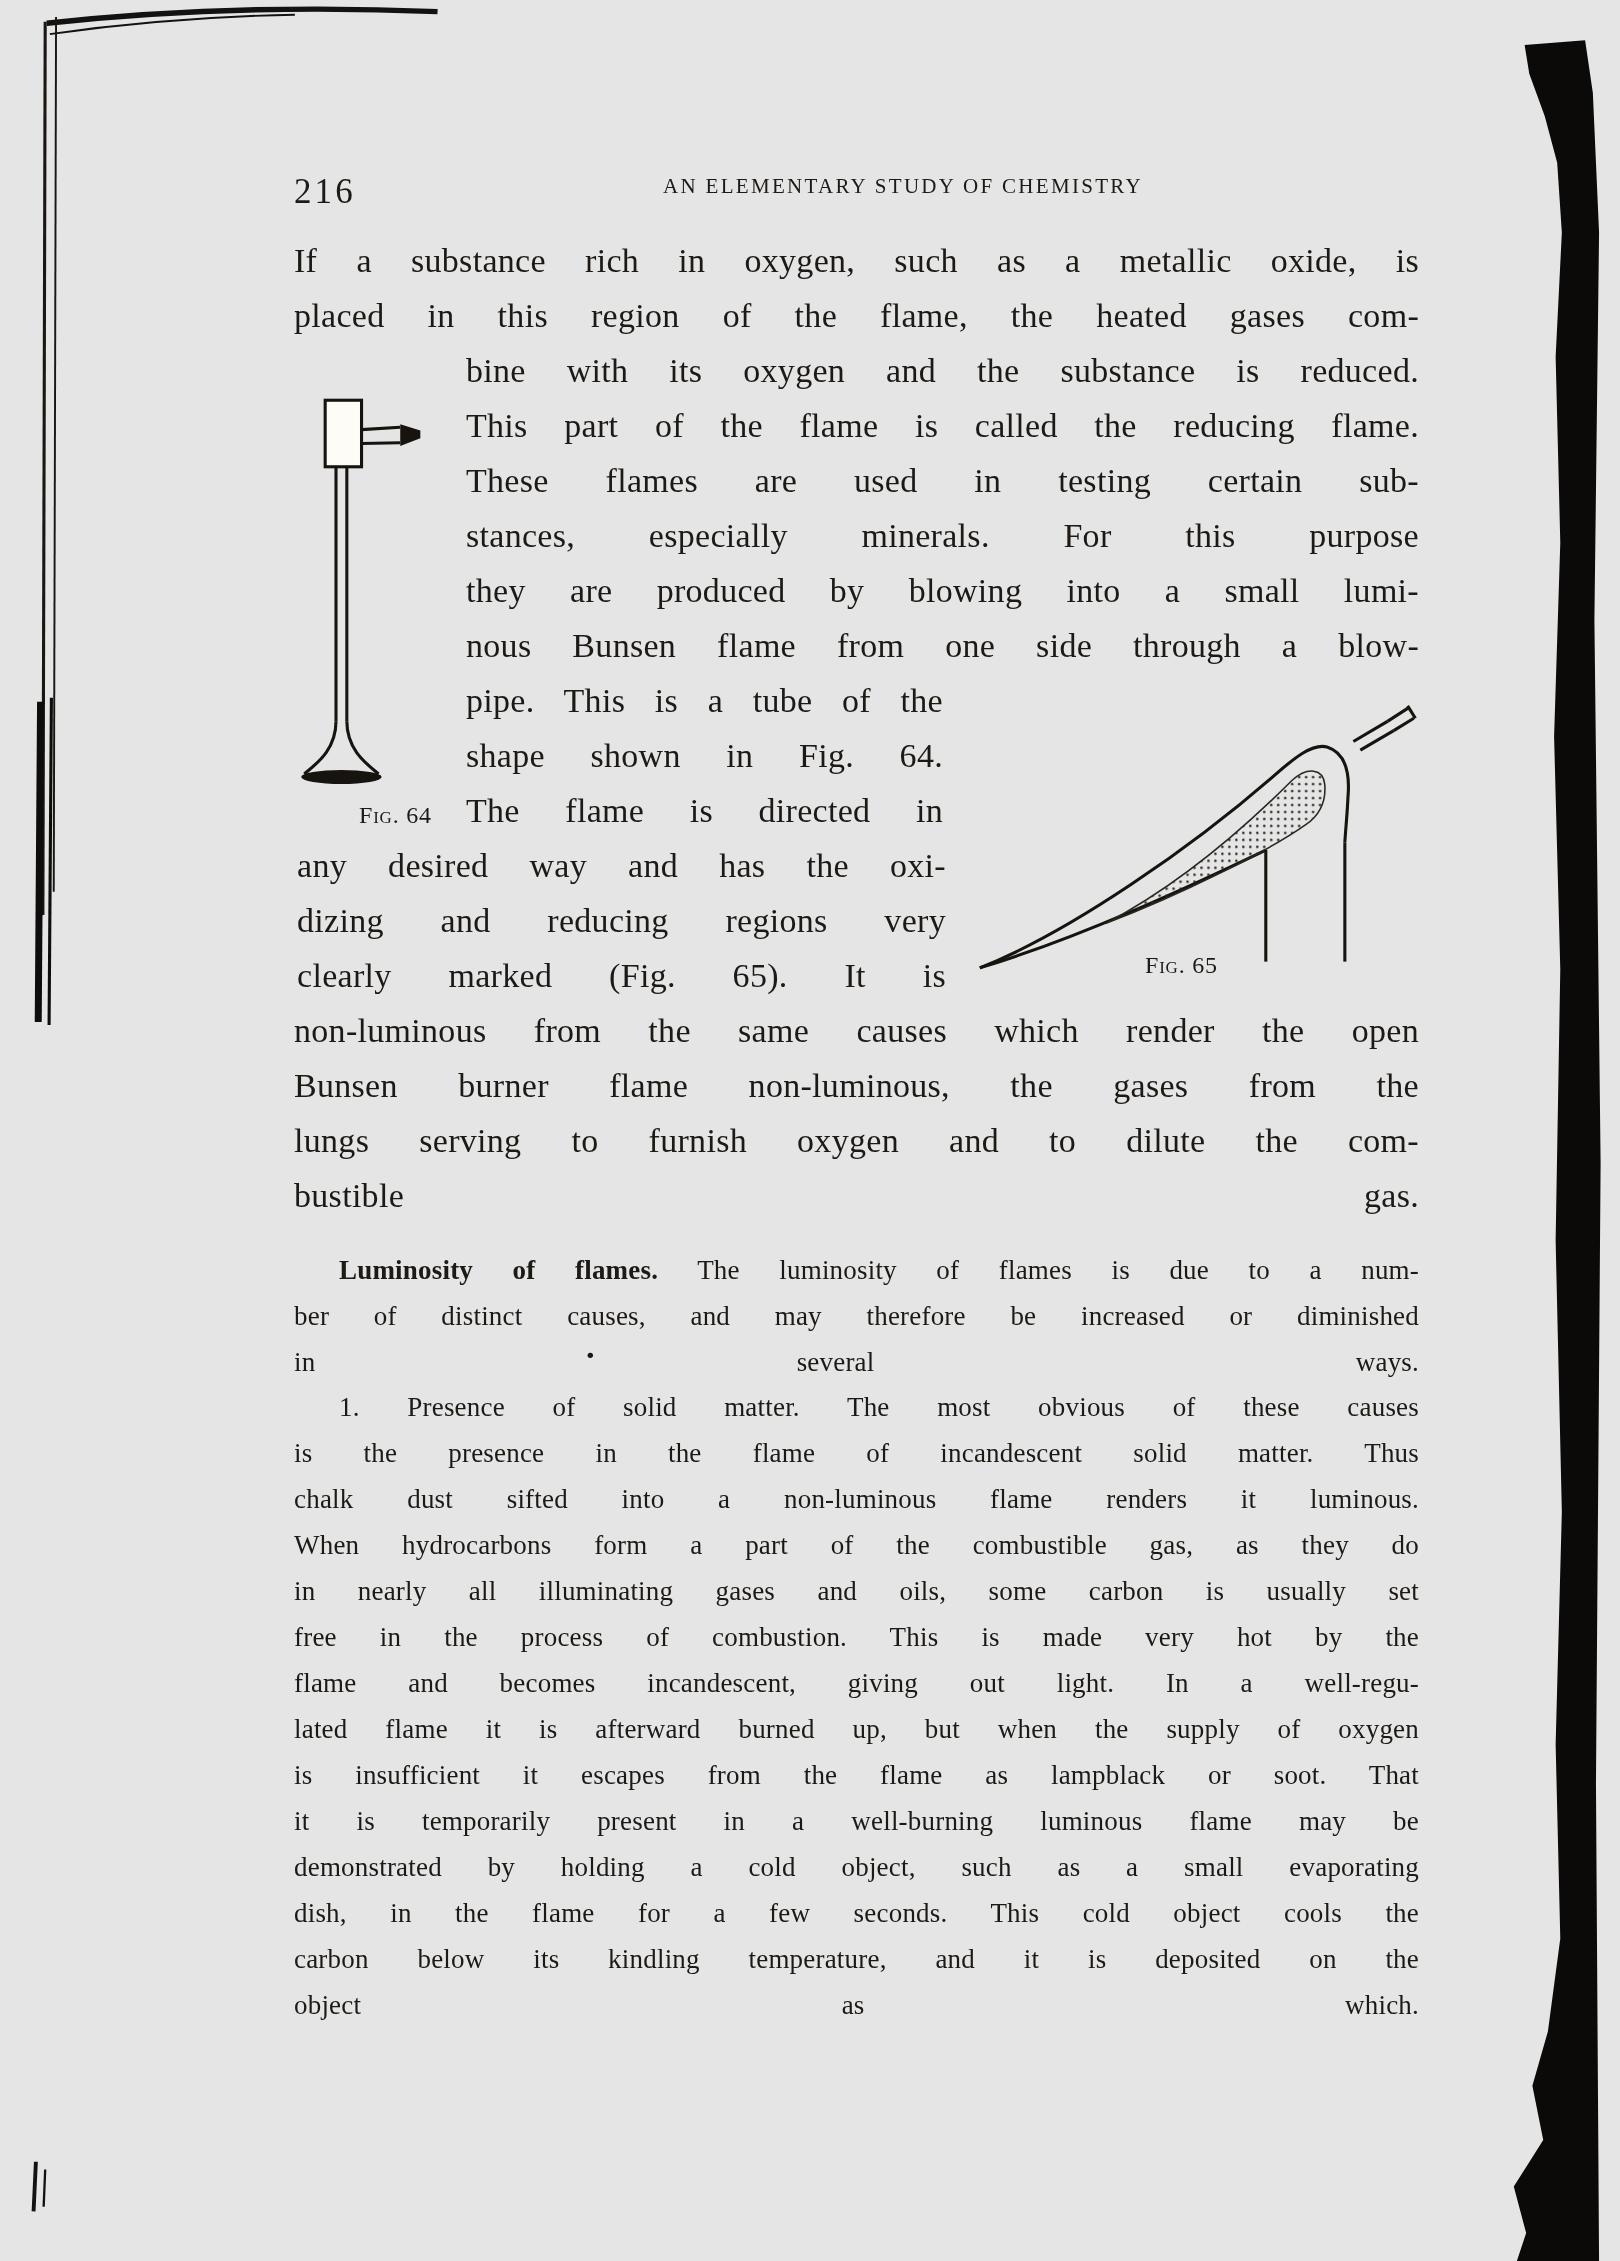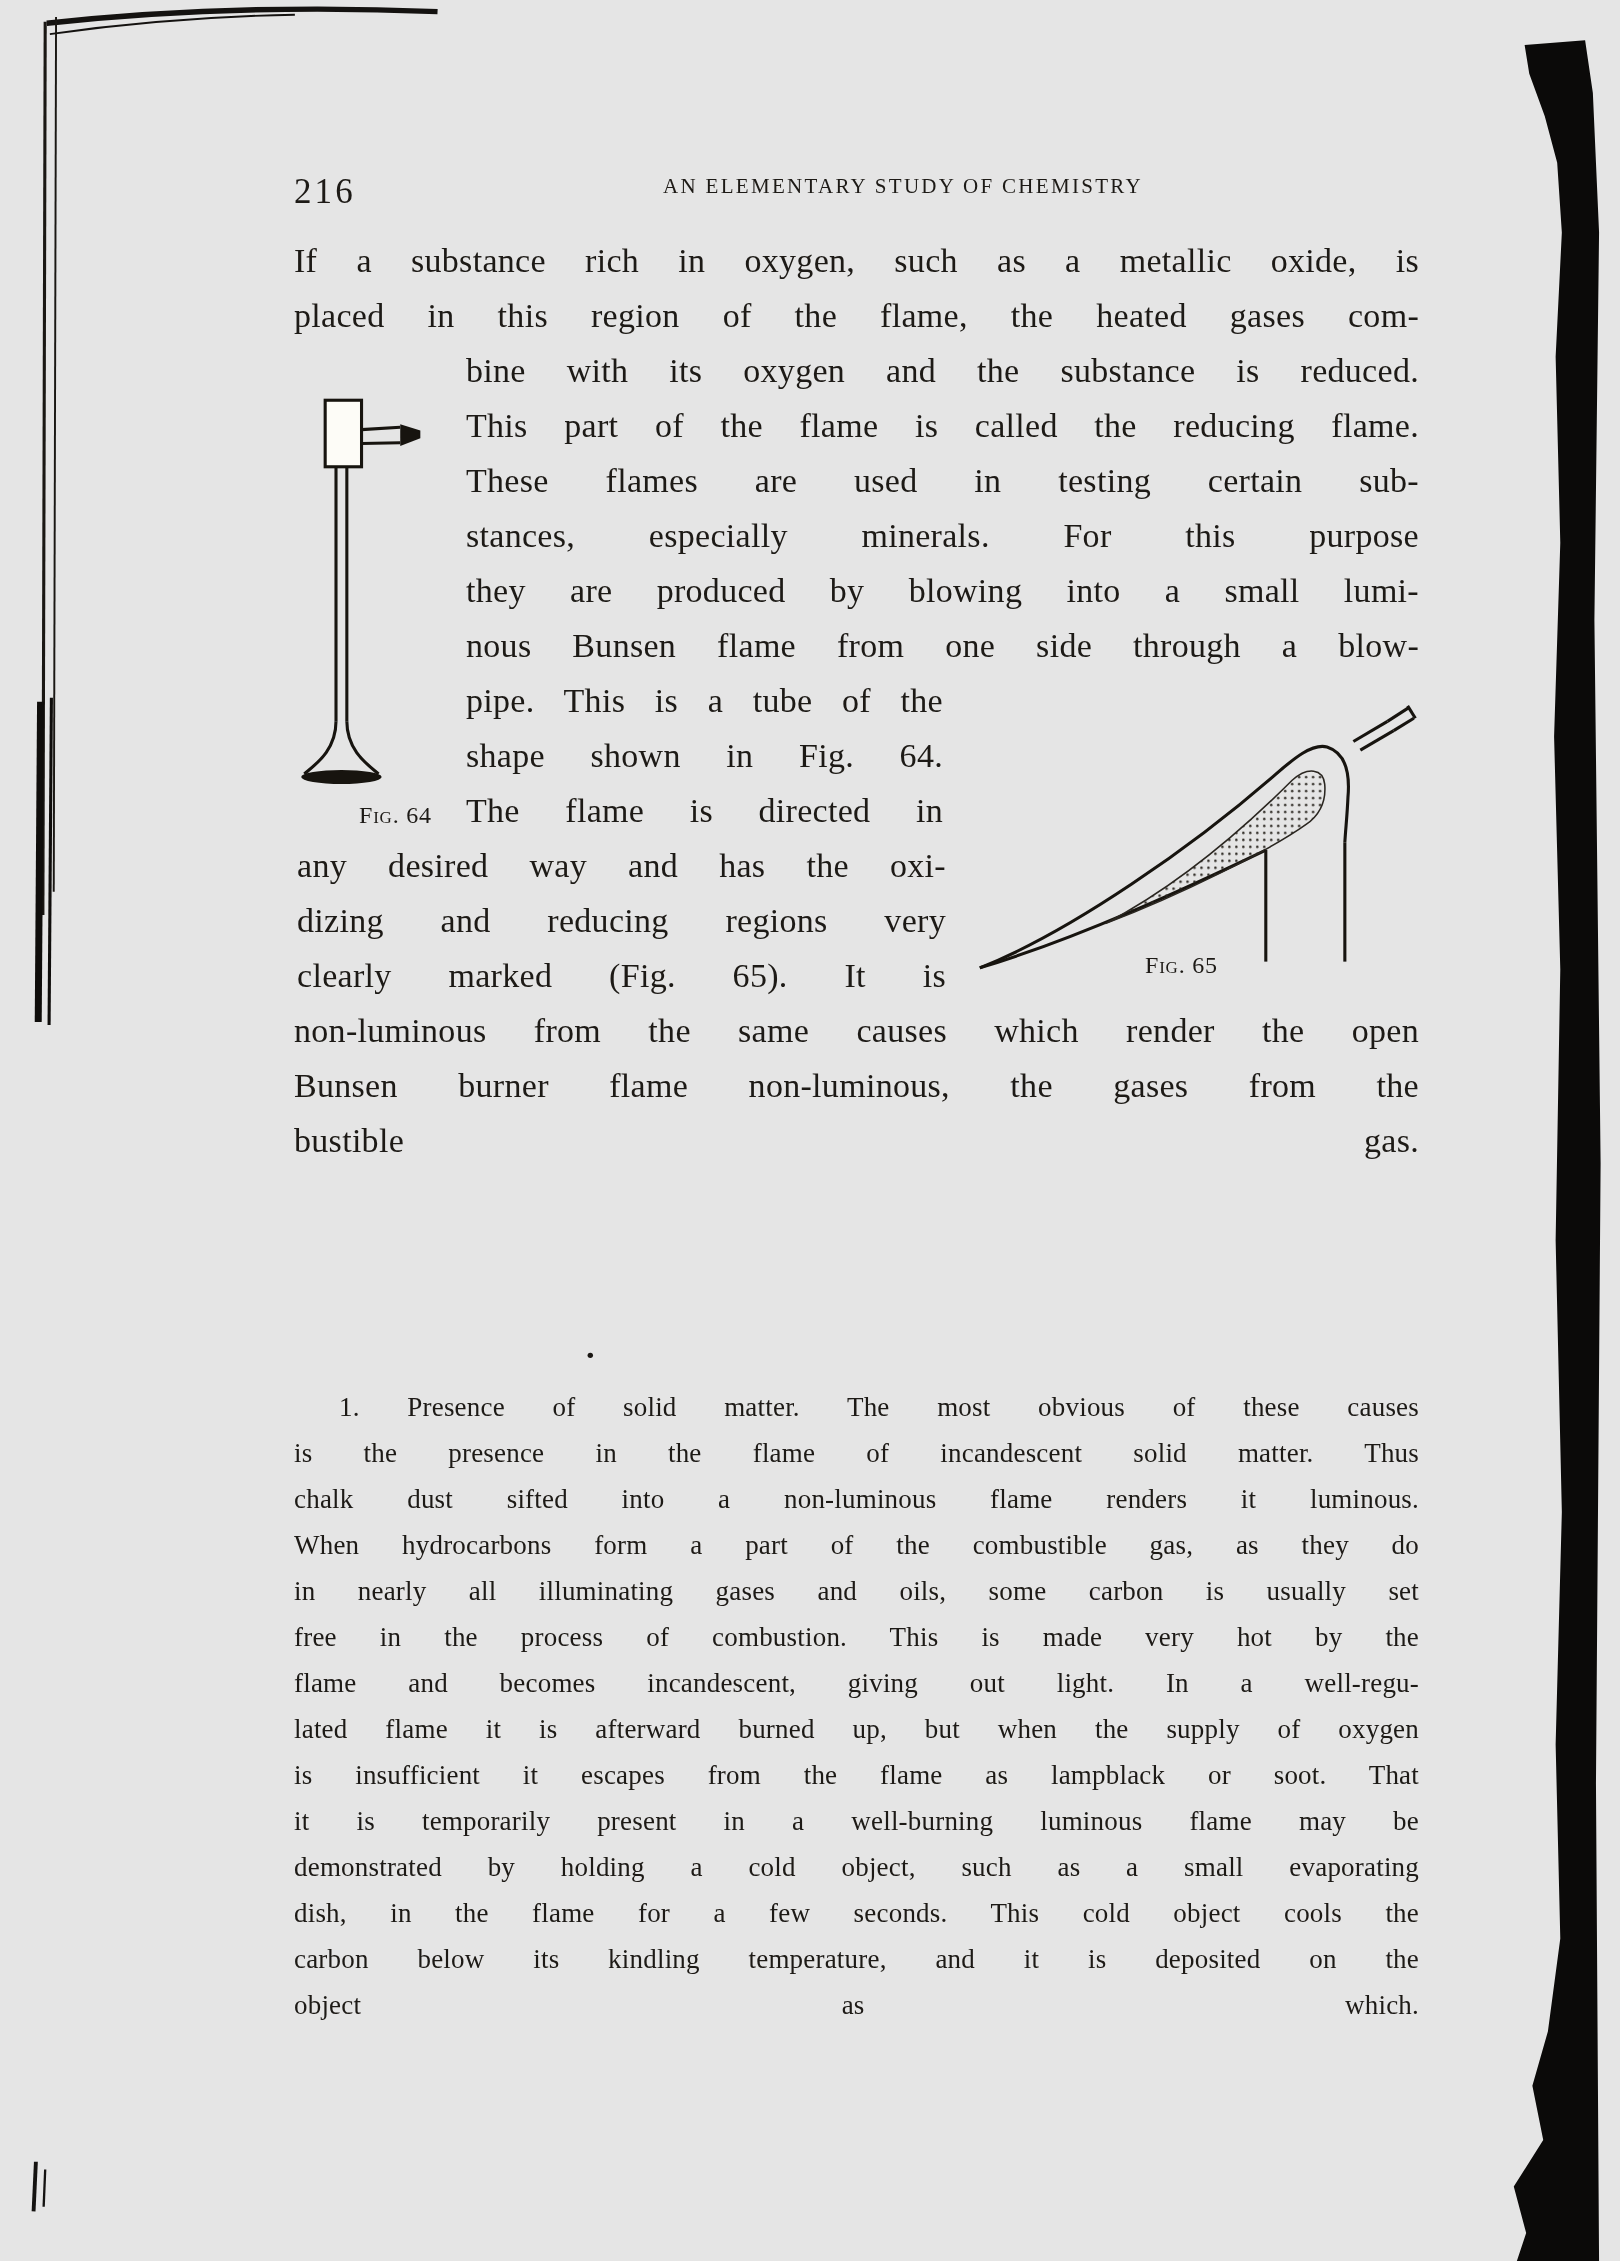--- a/index.html
+++ b/index.html
@@ -62,20 +62,21 @@
     <div class="l ml">they are produced by blowing into a small lumi-</div>
     <div class="l ml">nous Bunsen flame from one side through a blow-</div>
     <div class="l nb">pipe. This is a tube of the</div>
     <div class="l nb">shape shown in Fig. 64.</div>
     <div class="l nb">The flame is directed in</div>
     <div class="l nl">any desired way and has the oxi-</div>
     <div class="l nl">dizing and reducing regions very</div>
     <div class="l nl">clearly marked (Fig. 65). It is</div>
     <div class="l full">non-luminous from the same causes which render the open</div>
     <div class="l full">Bunsen burner flame non-luminous, the gases from the</div>
+    <div class="l full">lungs serving to furnish oxygen and to dilute the com-</div>
     <div class="l full noj">bustible gas.</div>
   </div>
 
   <div class="fig64">
     <svg class="figsvg" width="147" height="450" viewBox="0 0 190 580">
       <g stroke="#17140f" fill="none" stroke-width="4">
         <rect x="39" y="15" width="47" height="86" fill="#fdfcf7"></rect>
         <line x1="86" y1="53" x2="136" y2="50"></line>
         <line x1="86" y1="71" x2="136" y2="70"></line>
         <path d="M136,46 L162,54 L162,64 L136,74 Z" fill="#17140f" stroke="none"></path>
@@ -109,20 +110,25 @@
         <line x1="505" y1="56" x2="549" y2="30"></line>
         <line x1="514" y1="67" x2="557" y2="42"></line>
         <line x1="549" y1="30" x2="577" y2="12"></line>
         <line x1="557" y1="42" x2="583" y2="26"></line>
         <line x1="575" y1="10" x2="585" y2="26"></line>
       </g>
     </svg>
     <div class="figcap cap65">Fig. 65</div>
   </div>
 
+  <div class="s2a">
+    <div class="l ind"><span class="bd">Luminosity of flames.</span><span> The luminosity of flames is due to a num-</span></div>
+    <div class="l">ber of distinct causes, and may therefore be increased or diminished</div>
+    <div class="l noj">in several ways.</div>
+  </div>
 
   <div class="s2b">
     <div class="l ind"><span>1. </span><span class="it">Presence of solid matter.</span><span> The most obvious of these causes</span></div>
     <div class="l">is the presence in the flame of incandescent solid matter. Thus</div>
     <div class="l">chalk dust sifted into a non-luminous flame renders it luminous.</div>
     <div class="l">When hydrocarbons form a part of the combustible gas, as they do</div>
     <div class="l">in nearly all illuminating gases and oils, some carbon is usually set</div>
     <div class="l">free in the process of combustion. This is made very hot by the</div>
     <div class="l">flame and becomes incandescent, giving out light. In a well-regu-</div>
     <div class="l">lated flame it is afterward burned up, but when the supply of oxygen</div>

